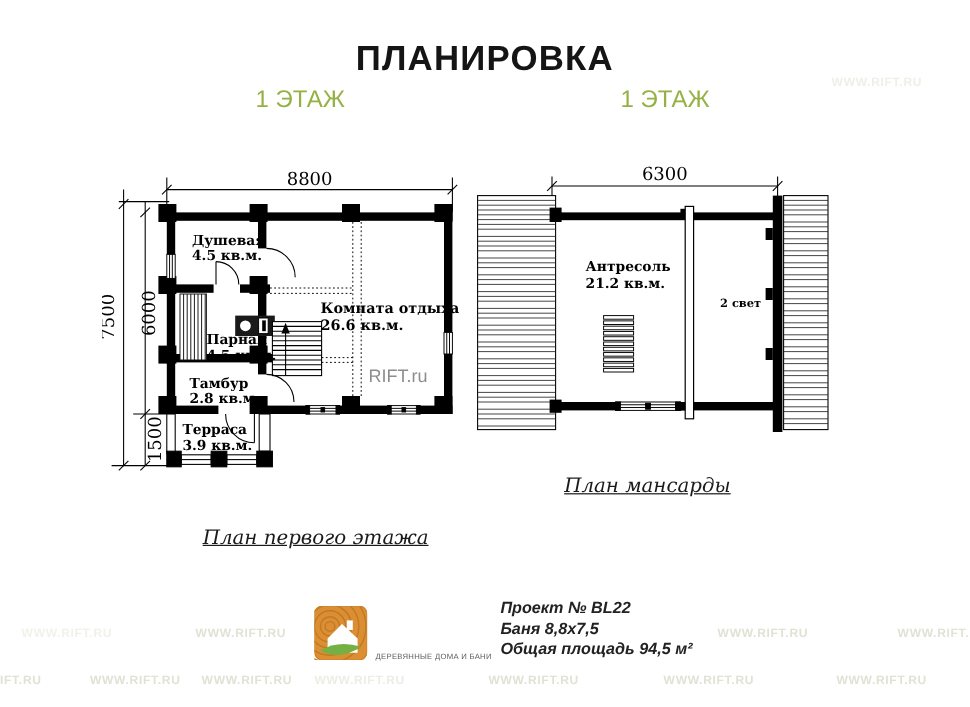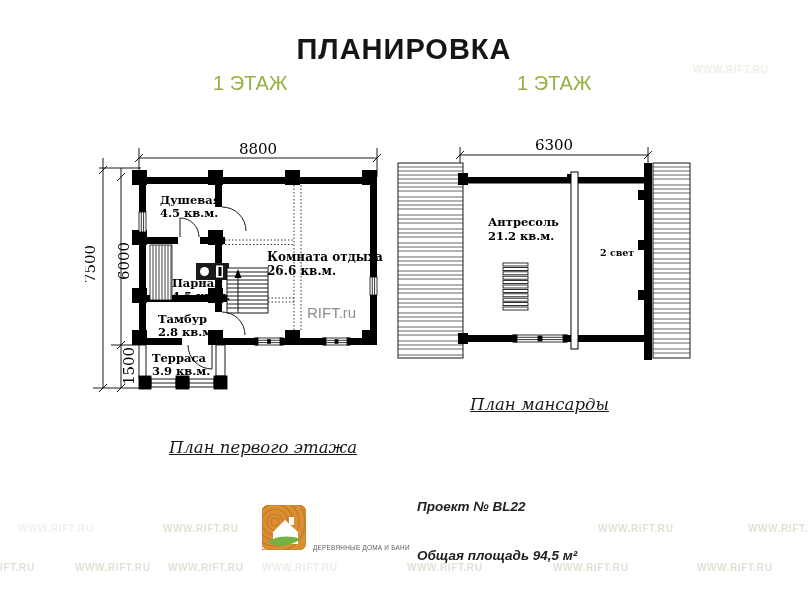--- a/index.html
+++ b/index.html
@@ -365,15 +365,16 @@
     </g>
     <rect x="0" y="0" width="44" height="45" rx="7" fill="none" stroke="#c9822a" stroke-width="1"></rect>
     <g>
       <rect x="27" y="12" width="5" height="8" fill="#fff"></rect>
       <path d="M 11 27 L 23 15 L 36 27 L 36 39 L 11 39 Z" fill="#fff"></path>
     </g>
     <path d="M 5 37 Q 20 28 39 34 Q 21 46 5 37 Z" fill="#74b043"></path>
   </svg>
   <div id="logo-tagline" class="abs">ДЕРЕВЯННЫЕ ДОМА И БАНИ</div>
   <div class="abs proj" style="top:499px;">Проект № BL22</div>
-  <div class="abs proj" style="top:548px;">Общая площадь 94,5 м²</div>
+  <div class="abs proj" style="top:516px;">Баня 8,8х7,5</div>
+  <div class="abs proj" style="top:533px;">Общая площадь 94,5 м²</div>
 
 </div>
 
 </body></html>

